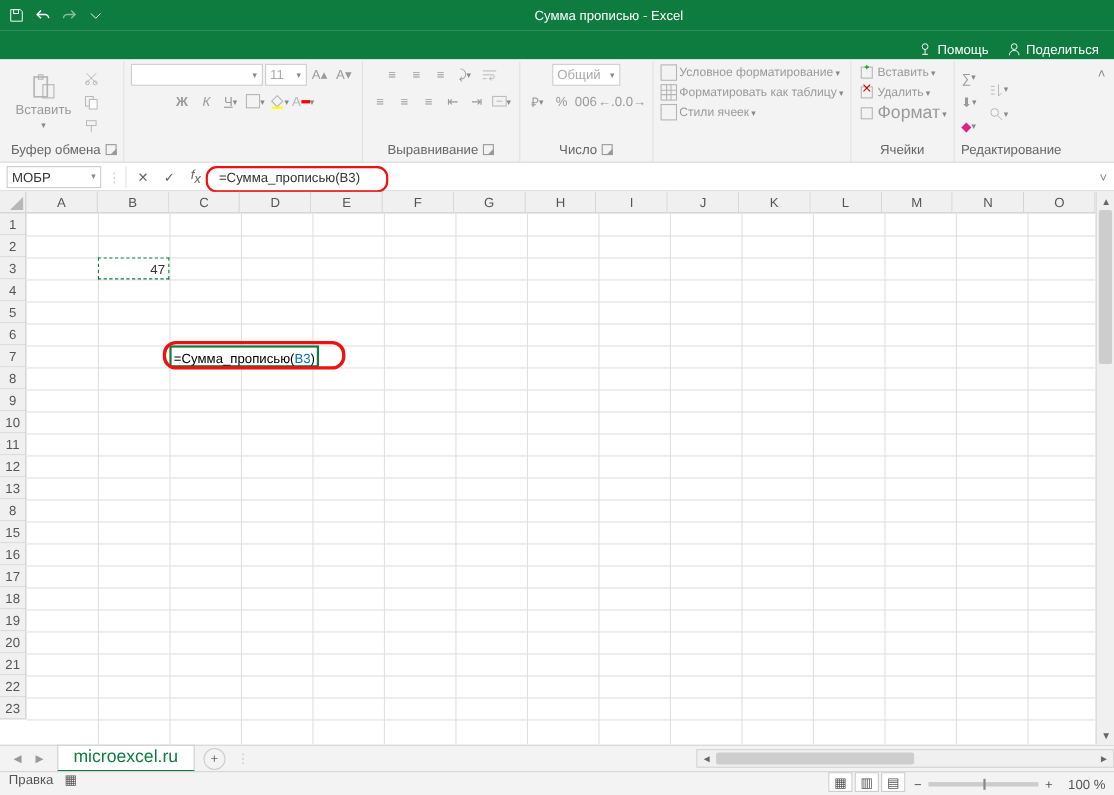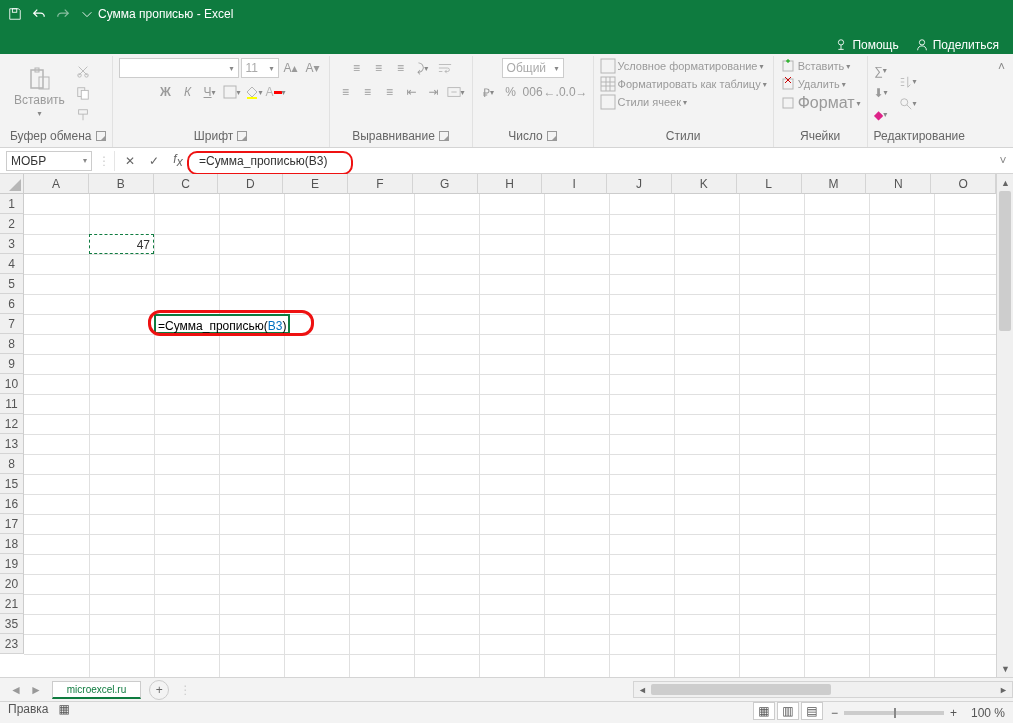--- a/index.html
+++ b/index.html
@@ -1,21 +1,21 @@
 <!DOCTYPE html>
 <html><head>
 <meta charset="utf-8">
 <style>
 *{box-sizing:border-box;margin:0;padding:0;font-family:"Segoe UI",Tahoma,sans-serif;font-size:12px;user-select:none}
 body{background:#fff;width:1013px;height:723px;overflow:hidden;display:flex;flex-direction:column}
 .titlebar{background:#0e7b3f;height:28px;display:flex;align-items:center;color:#fff;padding:0 4px}
 .qat{display:flex;gap:2px;align-items:center}
 .qat .ico{width:22px;height:22px;display:flex;align-items:center;justify-content:center;cursor:pointer}
 .qat .ico svg{width:14px;height:14px;fill:#fff}
-.title{flex:1;font-size:12px}
+.title{flex:1;text-align:center;font-size:12px}
 .winbtns{display:flex;gap:6px;align-items:center}
 .login-btn{background:#fff;color:#333;padding:2px 10px;border:1px solid #ccc;font-size:11px;cursor:pointer}
 .wbtn{width:38px;height:28px;display:flex;align-items:center;justify-content:center;cursor:pointer}
 .wbtn svg{width:12px;height:12px;fill:#fff;stroke:#fff}
 .tabs{background:#0e7b3f;height:26px;display:flex;align-items:flex-end;padding-left:6px;color:#fff}
 .tab{padding:4px 12px 5px;font-size:12px;cursor:pointer}
 .tab.active{background:#f3f3f3;color:#0e7b3f}
 .tab-r{margin-left:auto;display:flex;align-items:center;gap:4px;padding-right:8px}
 .tab-r .itm{display:flex;align-items:center;gap:4px;padding:2px 6px;cursor:pointer;font-size:12px}
 .tab-r svg{width:14px;height:14px;fill:#fff}
@@ -58,21 +58,21 @@
 .editing{border:2px solid #0e7b3f;background:#fff;white-space:nowrap;overflow:visible;z-index:2;padding:0 2px}
 .ref{color:#0070c0}
 .edit-circle{position:absolute;border:3px solid #e11;border-radius:12px;pointer-events:none;z-index:3}
 .vscroll{width:17px;background:#f0f0f0;border-left:1px solid #d4d4d4;display:flex;flex-direction:column}
 .vscroll .btn,.hscroll .btn{height:17px;width:17px;display:flex;align-items:center;justify-content:center;color:#666;cursor:pointer;font-size:9px}
 .vscroll .track{flex:1;position:relative}
 .vscroll .thumb{position:absolute;left:2px;right:2px;top:0;height:140px;background:#cdcdcd;border-radius:2px}
 .sheet-tabs{height:24px;background:#f3f3f3;border-top:1px solid #d4d4d4;display:flex;align-items:center}
 .nav-sheet{display:flex;padding:0 6px;color:#999}
 .nav-sheet span{padding:0 4px;cursor:pointer}
-.stab{background:#fff;border:1px solid #ccc;border-bottom:2px solid #0e7b3f;padding:2px 14px;font-size:10px;color:#0e7b3f;cursor:pointer}
+.stab{background:#fff;border:1px solid #ccc;border-bottom:2px solid #0e7b3f;padding:2px 14px;font-size:16px;color:#0e7b3f;cursor:pointer}
 .addsheet{width:20px;height:20px;border:1px solid #ccc;border-radius:50%;margin-left:8px;display:flex;align-items:center;justify-content:center;color:#666;cursor:pointer}
 .hscroll{margin-left:auto;display:flex;align-items:center;height:17px;width:380px;background:#f0f0f0;border:1px solid #d4d4d4}
 .hscroll .track{flex:1;position:relative;height:100%}
 .hscroll .thumb{position:absolute;top:2px;bottom:2px;left:0;width:180px;background:#cdcdcd;border-radius:2px}
 .status{height:22px;background:#f3f3f3;border-top:1px solid #d4d4d4;display:flex;padding:0 8px;font-size:11px;color:#555}
 .status .spacer{flex:1}
 .viewbtns{display:flex;gap:2px;margin-right:8px}
 .viewbtns .vb{width:22px;height:18px;border:1px solid #ccc;display:flex;align-items:center;justify-content:center;cursor:pointer;background:#fff}
 .zoom{display:flex;align-items:center;gap:6px}
 .zslider{width:100px;height:4px;background:#ccc;position:relative}
@@ -209,24 +209,20 @@
             </svg>
             <span class="dd">▾</span>
           </div>
         <div class="minibtn">
             <span style="color:#b5b5b5">A</span>
             <div style="width:12px;height:3px;background:#f00"></div>
             <span class="dd">▾</span>
           </div>
       </div>
     </div>
-    <div class="grp-label">
-        <span>Шрифт</span>
-        <span class="dlg"></span>
-      </div>
   </div>
 
   <div class="grp">
     <div class="grp-body col" style="gap:4px">
       <div class="row">
         <div class="minibtn">≡</div>
         <div class="minibtn">≡</div>
         <div class="minibtn">≡</div>
         <div class="minibtn">⤸<span class="dd">▾</span></div>
         <div class="minibtn">
@@ -294,23 +290,20 @@
           <span class="dd">▾</span>
         </div>
       <div class="row" style="cursor:pointer">
           <svg width="16" height="16">
             <rect x="1" y="1" width="14" height="14" fill="none" stroke="#b5b5b5"></rect>
           </svg>
           <span style="font-size:11px">Стили ячеек</span>
           <span class="dd">▾</span>
         </div>
     </div>
-    <div class="grp-label">
-        <span>Стили</span>
-      </div>
   </div>
 
   <div class="grp">
     <div class="grp-body col" style="gap:2px;align-items:flex-start">
       <div class="row" style="cursor:pointer">
           <svg width="16" height="16">
             <rect x="3" y="3" width="10" height="10" fill="none" stroke="#b5b5b5"></rect>
             <path d="M8 1v4M6 3h4" stroke="#0a0"></path>
           </svg>
           <span style="font-size:11px">Вставить</span>
@@ -405,21 +398,21 @@
         <div class="rh">12</div>
         <div class="rh">13</div>
         <div class="rh">8</div>
         <div class="rh">15</div>
         <div class="rh">16</div>
         <div class="rh">17</div>
         <div class="rh">18</div>
         <div class="rh">19</div>
         <div class="rh">20</div>
         <div class="rh">21</div>
-        <div class="rh">35</div>
+        <div class="rh">22</div>
         <div class="rh">23</div>
       </div>
   </div>
   <div style="flex:1;display:flex;flex-direction:column;overflow:hidden">
     <div class="colheads" id="colheads">
         <div class="ch">A</div>
         <div class="ch">B</div>
         <div class="ch">C</div>
         <div class="ch">D</div>
         <div class="ch">E</div>

